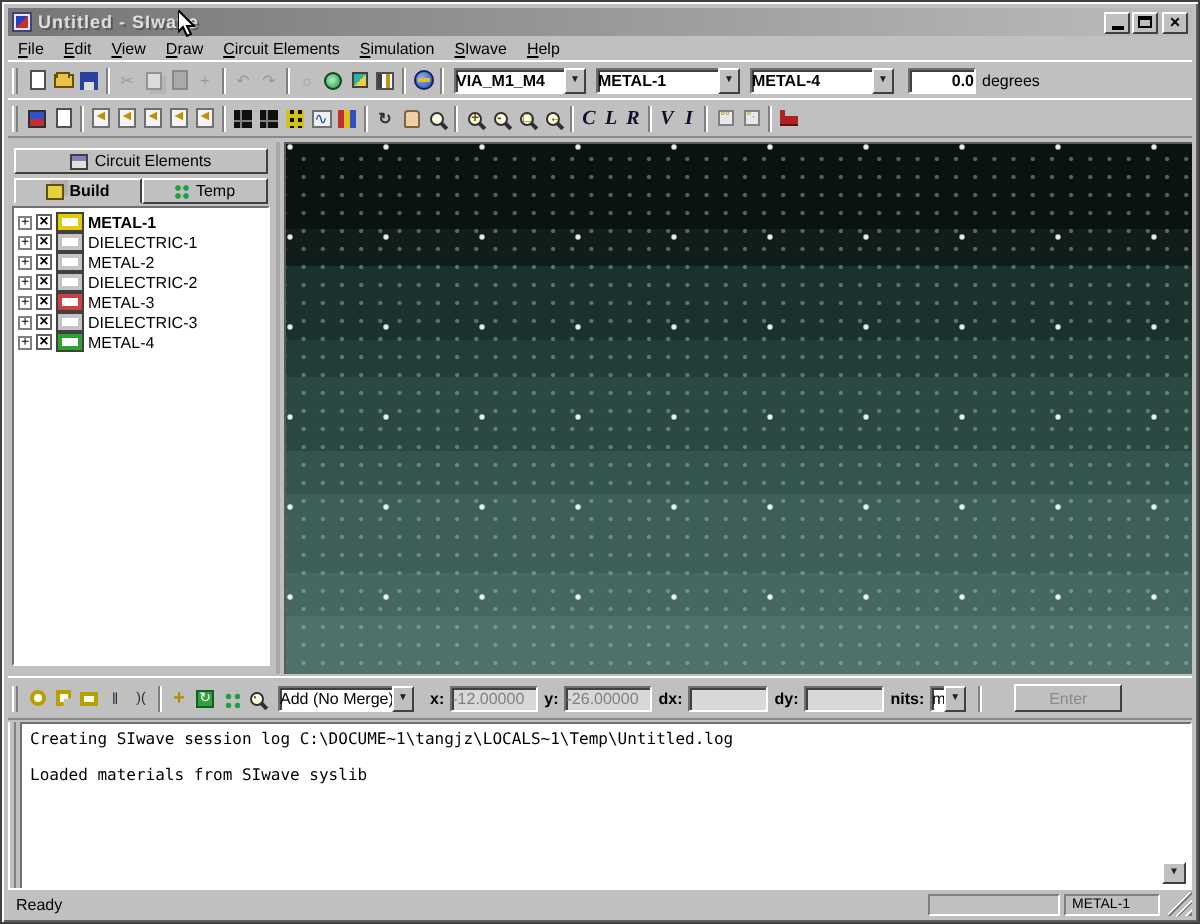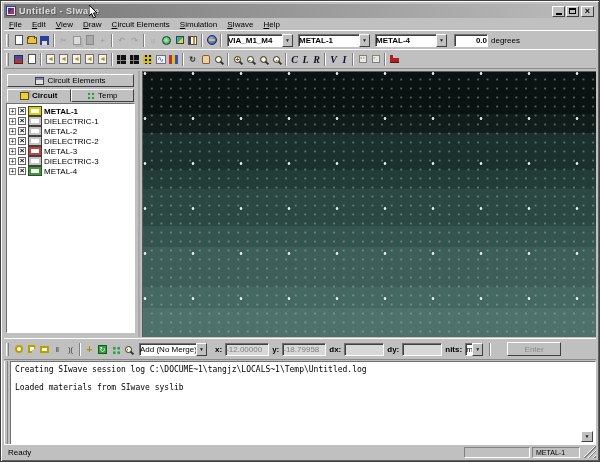--- a/index.html
+++ b/index.html
@@ -359,21 +359,21 @@
   </div>
 
   <div class="sidebar">
     <div class="ce-btn">
       <span class="ce-ic"></span>
       <span>Circuit Elements</span>
     </div>
     <div class="stabs">
       <span class="stab active">
         <span class="tab-ic-layers"></span>
-        <span>Circuit</span>
+        <span>Build</span>
       </span>
       <span class="stab">
         <span class="tab-ic-nets"></span>
         <span>Temp</span>
       </span>
     </div>
     <div class="tree">
       <div class="trow bold">
         <span class="texp">+</span>
         <span class="tchk">×</span>
@@ -447,21 +447,21 @@
           <b>·</b>
         </span>
       </span>
     <span class="combo" style="width:68px; margin-left:4px;">
       <span class="fld" style="font-weight:normal;">Add (No Merge)</span>
       <span class="drop">▼</span>
     </span>
     <span class="tlabel" style="font-weight:bold; margin-left:8px;">x:</span>
     <span class="fld graytext" style="width:44px; background:#d8d8d8;">-12.00000</span>
     <span class="tlabel" style="font-weight:bold;">y:</span>
-    <span class="fld graytext" style="width:44px; background:#d8d8d8;">-18.79958</span>
+    <span class="fld graytext" style="width:44px; background:#d8d8d8;">-26.00000</span>
     <span class="tlabel" style="font-weight:bold;">dx:</span>
     <span class="fld" style="width:40px; background:#d8d8d8;"></span>
     <span class="tlabel" style="font-weight:bold;">dy:</span>
     <span class="fld" style="width:40px; background:#d8d8d8;"></span>
     <span class="tlabel" style="font-weight:bold;">nits:</span>
     <span class="combo" style="width:18px;">
       <span class="fld" style="font-weight:normal;">mm</span>
       <span class="drop">▼</span>
     </span>
     <span class="sep" style="margin-left:6px;"></span>

